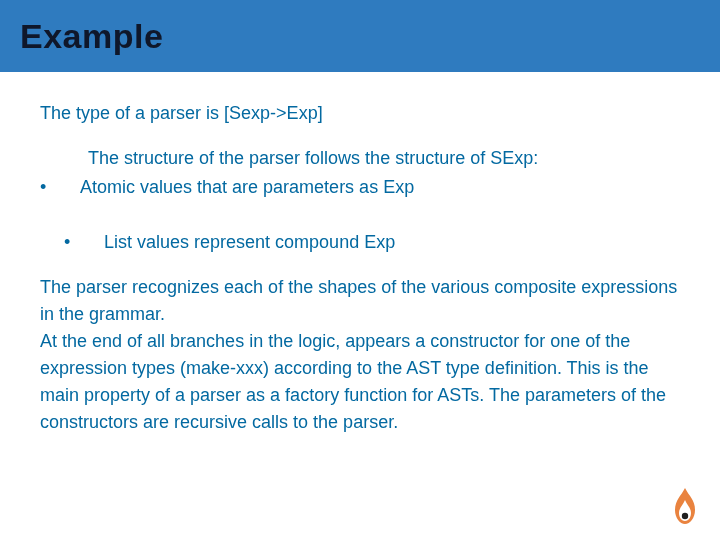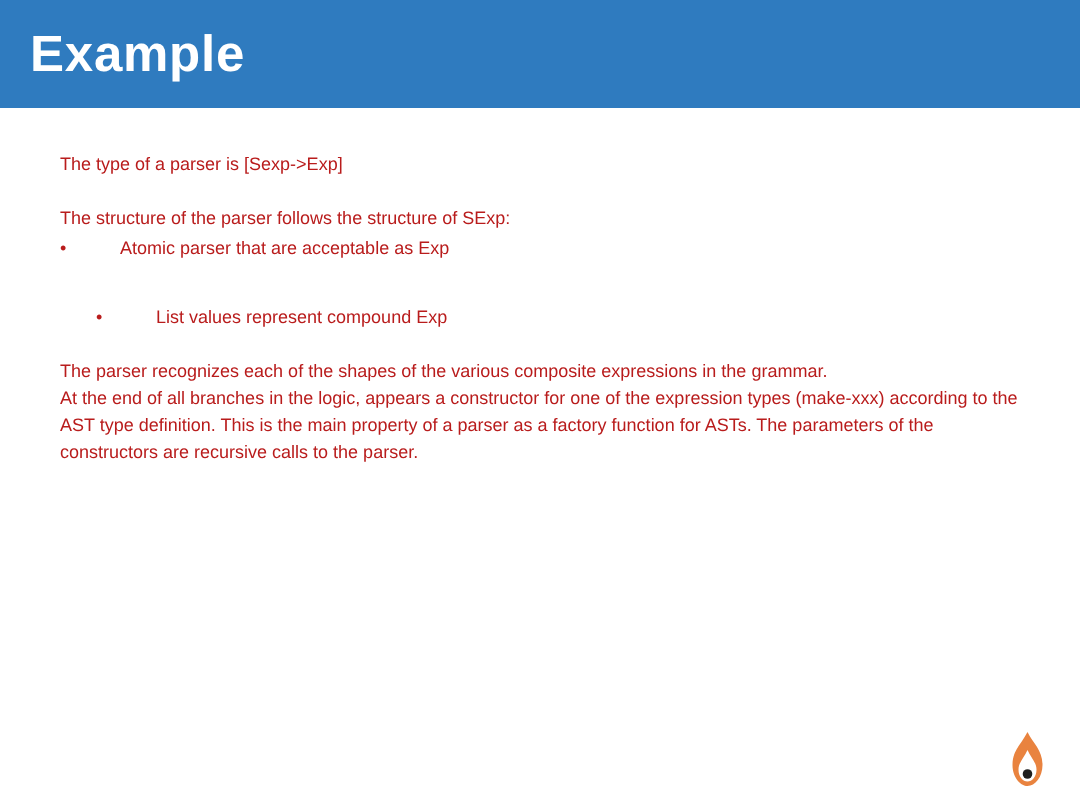--- a/index.html
+++ b/index.html
@@ -1,44 +1,44 @@
 <!DOCTYPE html>
 <html><head>
 <meta charset="utf-8">
 <style>
   * { margin: 0; padding: 0; box-sizing: border-box; }
   html, body { width: 720px; height: 540px; font-family: Arial, Helvetica, sans-serif; background: #ffffff; overflow: hidden; }
   .slide { position: relative; width: 720px; height: 540px; background: #ffffff; }
   .title-bar { position: absolute; top: 0; left: 0; width: 720px; height: 72px; background: #2f7bbf; display: flex; align-items: center; padding-left: 20px; }
-  .title-bar h1 { color: #ffffff; font-size: 34px; font-weight: 700; letter-spacing: 0.5px; }
-  .content { position: absolute; top: 100px; left: 40px; right: 40px; color: #b91c1c; font-size: 12px; line-height: 1.5; }
+  .title-bar h1 { color: #0f172a; font-size: 34px; font-weight: 700; letter-spacing: 0.5px; }
+  .content { position: absolute; top: 100px; left: 40px; right: 40px; color: #0369a1; font-size: 18px; line-height: 1.5; }
   .para { margin-bottom: 18px; }
   .bullets { margin-bottom: 18px; }
-  .bullets .lead { margin-bottom: 2px; }
+  .bullets .lead { margin-bottom: 2px; margin-left: 48px; }
   .bullets .b1 { padding-left: 0; }
   .bullets .b2 { padding-left: 24px; margin-top: 28px; }
   .bullets .dot { display: inline-block; width: 40px; }
   .logo { position: absolute; right: 20px; bottom: 14px; width: 30px; height: 40px; }
 </style>
 </head>
 <body>
 <div class="slide">
 
   <div class="title-bar">
     <h1>Example</h1>
   </div>
 
   <div class="content">
 
     <div class="para">The type of a parser is [Sexp-&gt;Exp]</div>
 
     <div class="bullets">
       <div class="lead">The structure of the parser follows the structure of SExp:</div>
       <div class="b1">
-        <span class="dot">•</span><span>Atomic parser that are acceptable as Exp</span>
+        <span class="dot">•</span><span>Atomic values that are parameters as Exp</span>
       </div>
       <div class="b2">
         <span class="dot">•</span><span>List values represent compound Exp</span>
       </div>
     </div>
 
     <div class="para">The parser recognizes each of the shapes of the various composite expressions in  the grammar.<br>At the end of all branches in the logic, appears a constructor for one of the expression types (make-xxx)  according to the AST type definition. This is the main property of a parser as a factory function for ASTs.  The parameters of the constructors are recursive calls to the parser.</div>
 
   </div>
 

